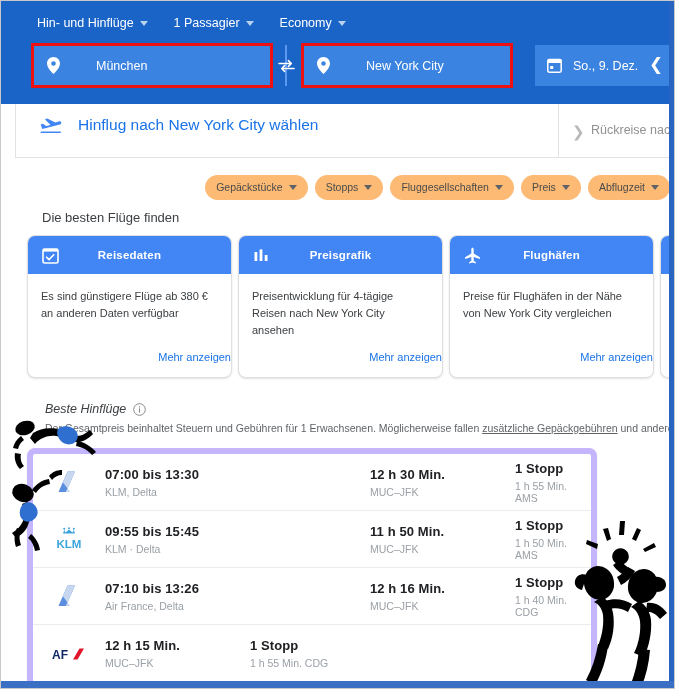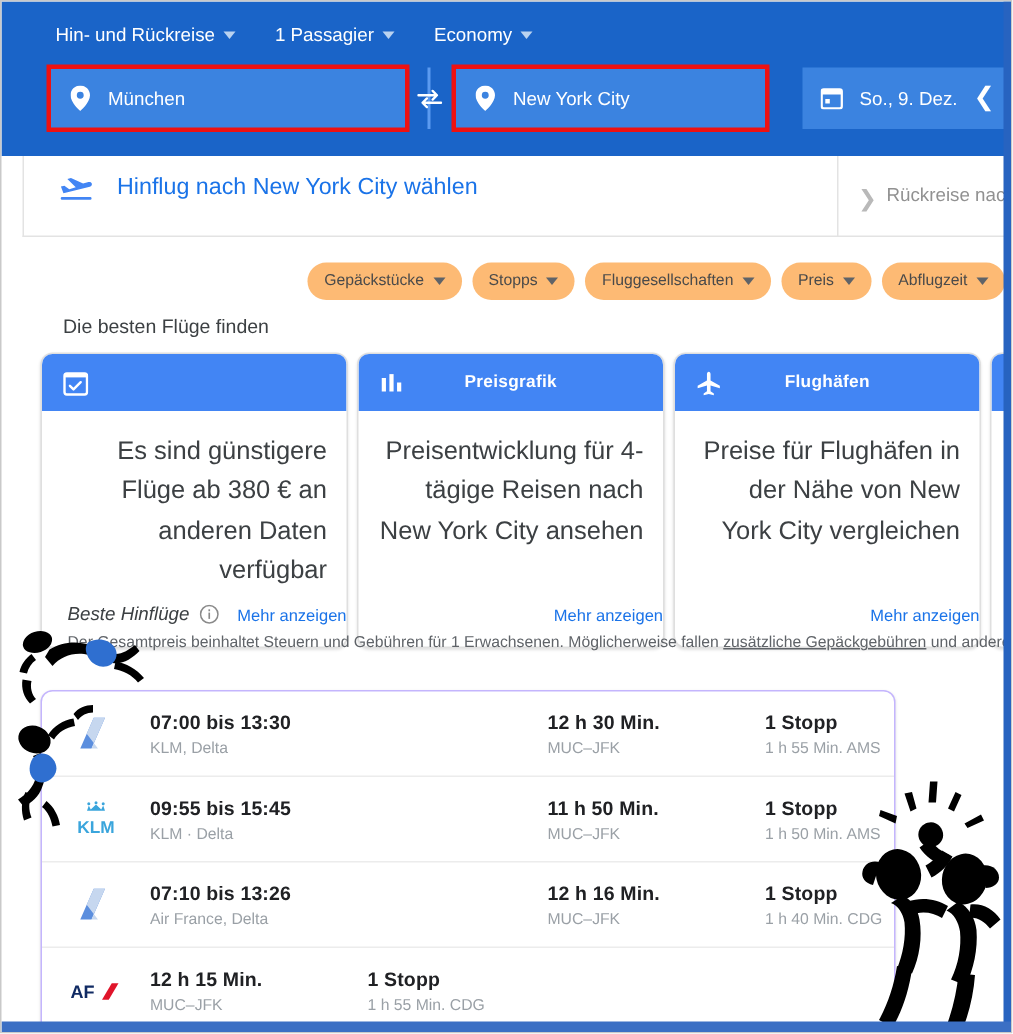--- a/index.html
+++ b/index.html
@@ -55,21 +55,21 @@
     border: 3px solid #ee1111;
     pointer-events: none;
   }
   .hl-origin { left: 30px; top: 42px; width: 242px; height: 45px; }
   .hl-dest   { left: 300px; top: 42px; width: 212px; height: 45px; }
 
   .pin {
     width: 13px; height: 17px; flex: 0 0 13px;
   }
   .field-text {
-    color: #ffffff; font-size: 12.5px; white-space: nowrap;
+    color: #ffffff; font-size: 12.5px; white-space: nowrap; margin-left: 24px;
   }
 
   .swap {
     position: absolute; left: 272px; top: 52px;
     width: 26px; height: 26px;
     display: flex; align-items: center; justify-content: center;
     color: #ffffff; font-size: 14px;
     cursor: pointer;
   }
   .swap-line {
@@ -170,22 +170,22 @@
   }
   .card-head .hico { width: 17px; height: 17px; flex: 0 0 17px; }
   .card-title {
     position: absolute; left: 0; right: 0; text-align: center;
     color: #fff; font-size: 11.5px; font-weight: bold;
     letter-spacing: .2px; pointer-events: none;
   }
   .card-body {
     flex: 1;
     padding: 14px 13px 0;
-    text-align: right;
-    font-size: 17px; color: #3c4043; line-height: 1.55;
+    text-align: left;
+    font-size: 11px; color: #3c4043; line-height: 1.55;
   }
   .card-more {
     text-align: right;
     color: #1a73e8; font-size: 11px;
     padding: 12px 0 14px;
   }
   .card.partial { width: 36px; }
   .card.partial .card-head { padding-left: 10px; }
 
   
@@ -201,25 +201,24 @@
     width: 640px;
     font-size: 10.5px; color: #5f6368;
     white-space: nowrap; overflow: hidden;
   }
   .disclaimer a { color: #5f6368; text-decoration: underline; }
 
   .flightbox {
     position: absolute; left: 26px; top: 447px;
     width: 570px;
     background: #ffffff;
-    border: 1px solid #c4b5fd;
+    border: 6px solid #c4b5fd;
     border-radius: 8px;
     box-shadow: 0 1px 2px rgba(0,0,0,.1);
     overflow: hidden;
-    margin-top: 12px;
   }
   .frow {
     height: 57px;
     display: flex; align-items: center;
     border-bottom: 1px solid #ececec;
     cursor: pointer;
   }
   .frow:last-child { border-bottom: none; }
   .logo-cell {
     width: 72px; flex: 0 0 72px;
@@ -259,21 +258,21 @@
 </style>
 </head>
 <body>
 
 <div id="page">
 
   <div class="header">
 
     <div class="opt-row">
       <div class="opt">
-        <span>Hin- und Rückreise</span>
+        <span>Hin- und Hinflüge</span>
         <i class="caret-dn"></i>
       </div>
       <div class="opt">
         <span>1 Passagier</span>
         <i class="caret-dn"></i>
       </div>
       <div class="opt">
         <span>Economy</span>
         <i class="caret-dn"></i>
       </div>
@@ -361,20 +360,21 @@
 
   <div class="cards">
 
     <div class="card">
       <div class="card-head">
         <svg class="hico" viewBox="0 0 17 17">
           <rect x="1" y="2" width="15" height="14" rx="1.6" fill="none" stroke="#fff" stroke-width="1.6"></rect>
           <rect x="1" y="2" width="15" height="2.6" fill="#ffffff"></rect>
           <path d="M4.6 10.2l2.4 2.4 4.8-4.8" stroke="#fff" stroke-width="1.6" fill="none" stroke-linecap="round" stroke-linejoin="round"></path>
         </svg>
+        <span class="card-title">Reisedaten</span>
       </div>
       <div class="card-body">Es sind günstigere Flüge ab 380 € an anderen Daten verfügbar</div>
       <div class="card-more">Mehr anzeigen</div>
     </div>
 
     <div class="card">
       <div class="card-head">
         <svg class="hico" viewBox="0 0 17 17">
           <rect x="1.5" y="5" width="2.8" height="9" fill="#ffffff"></rect>
           <rect x="6.6" y="2.4" width="2.8" height="11.6" fill="#ffffff"></rect>

